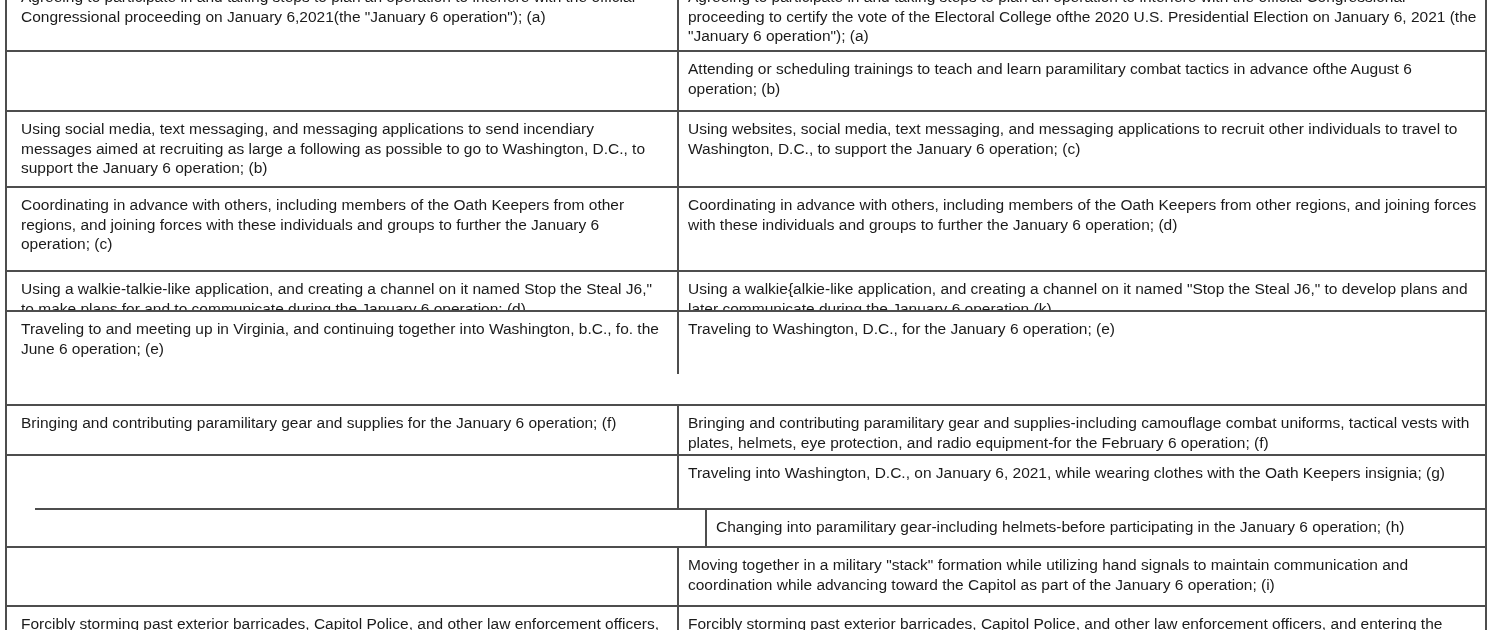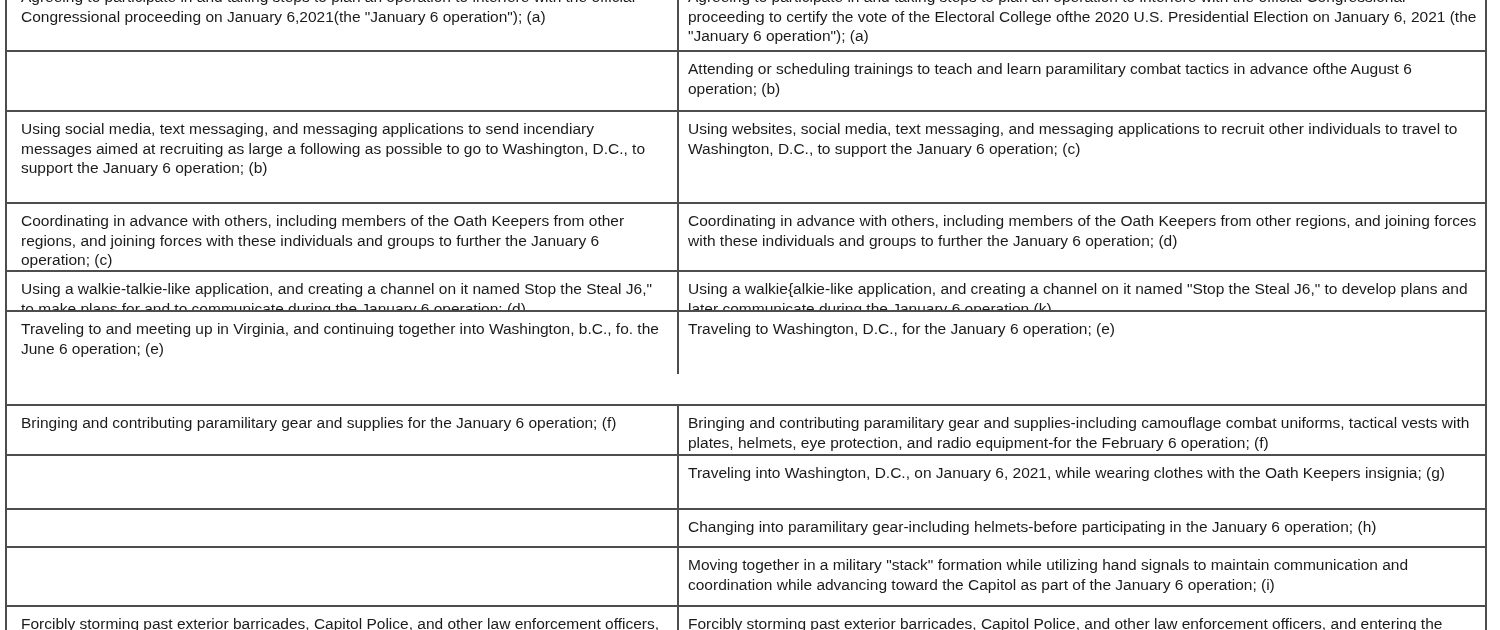--- a/index.html
+++ b/index.html
@@ -38,27 +38,27 @@
     overflow: hidden;
   }
   .cell-right {
     flex: 1 1 auto;
     padding: 7px 8px 0 9px;
     overflow: hidden;
   }
   
   .r1  { height: 70px; }
   .r2  { height: 60px; }
-  .r3  { height: 92px; }
-  .r4  { height: 68px; }
+  .r3  { height: 76px; }
+  .r4  { height: 84px; }
   .r5  { height: 40px; }
   .r6  { height: 64px; }
   .r7  { height: 50px; margin-top: 30px; }
   .r8  { height: 54px; }
-  .r9  { height: 38px; }
+  .r9  { height: 38px; margin-left: 28px; }
   .r10 { height: 59px; }
   .r11 { height: 80px; }
 </style>
 </head>
 <body>
 
 <div class="page">
   <div class="cmp-table">
 
     <div class="row r1">

